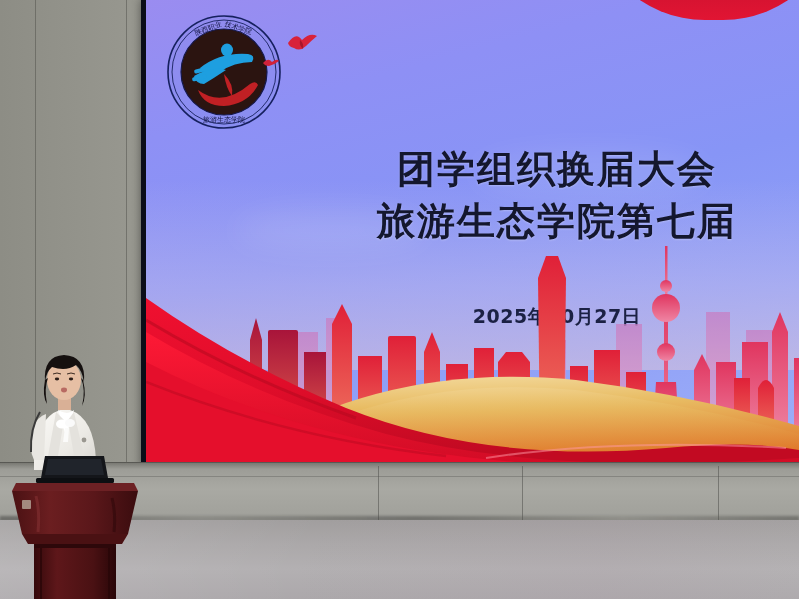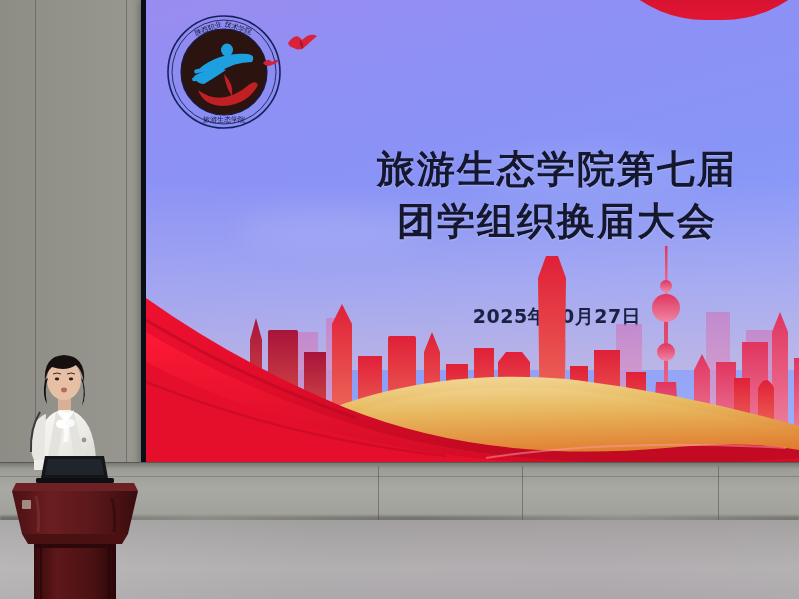--- a/index.html
+++ b/index.html
@@ -158,22 +158,22 @@
         <path d="M16 13 Q20 16 19 22 Q15 19 16 13 Z" fill="#a8152a"></path>
       </svg>
     </div>
     <div class="bird" style="left:116px;top:54px;">
       <svg width="18" height="12" viewBox="0 0 18 12">
         <path d="M1 7 Q6 1 10 6 Q15 2 17 5 Q12 9 7 10 Q3 10 1 7 Z" fill="#d0223a"></path>
       </svg>
     </div>
 
     <div class="title-block">
+      <div class="title-line">团学组织换届大会</div>
       <div class="title-line">旅游生态学院第七届</div>
-      <div class="title-line">团学组织换届大会</div>
     </div>
 
     <div class="date-line">2025年10月27日</div>
 
     <div class="skyline">
       <svg viewBox="0 0 653 250" preserveAspectRatio="none">
         <defs>
           <linearGradient id="bldL" x1="0" y1="0" x2="0" y2="1">
             <stop offset="0%" stop-color="#a8143a"></stop>
               <stop offset="100%" stop-color="#e8644e"></stop>

